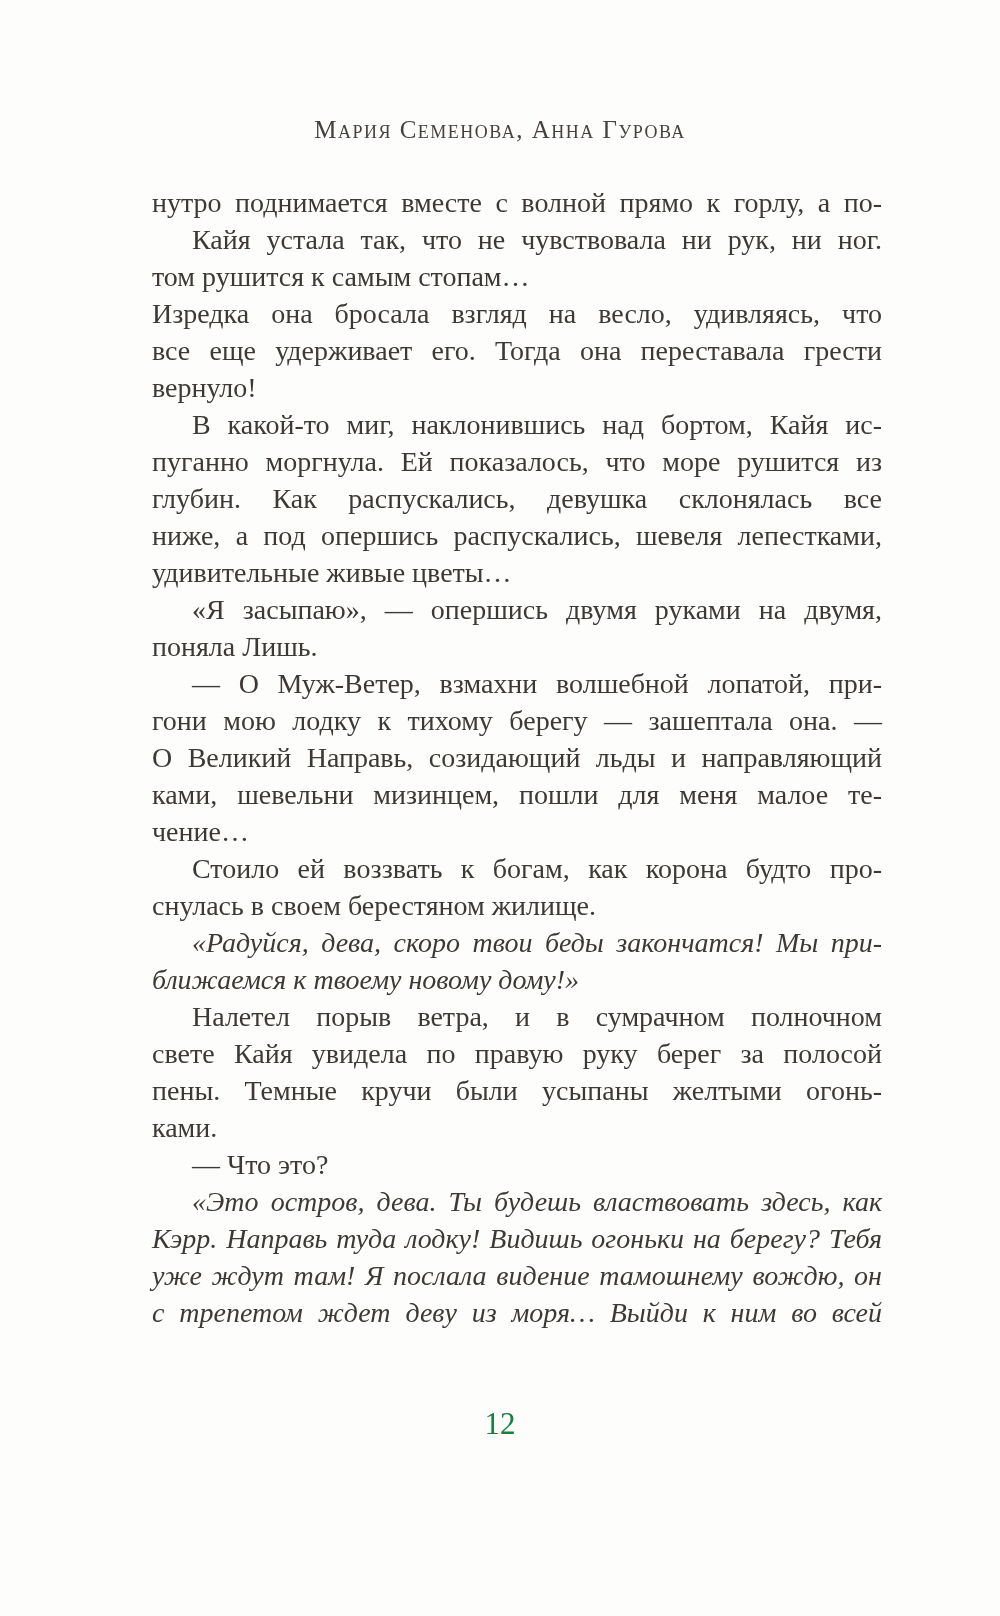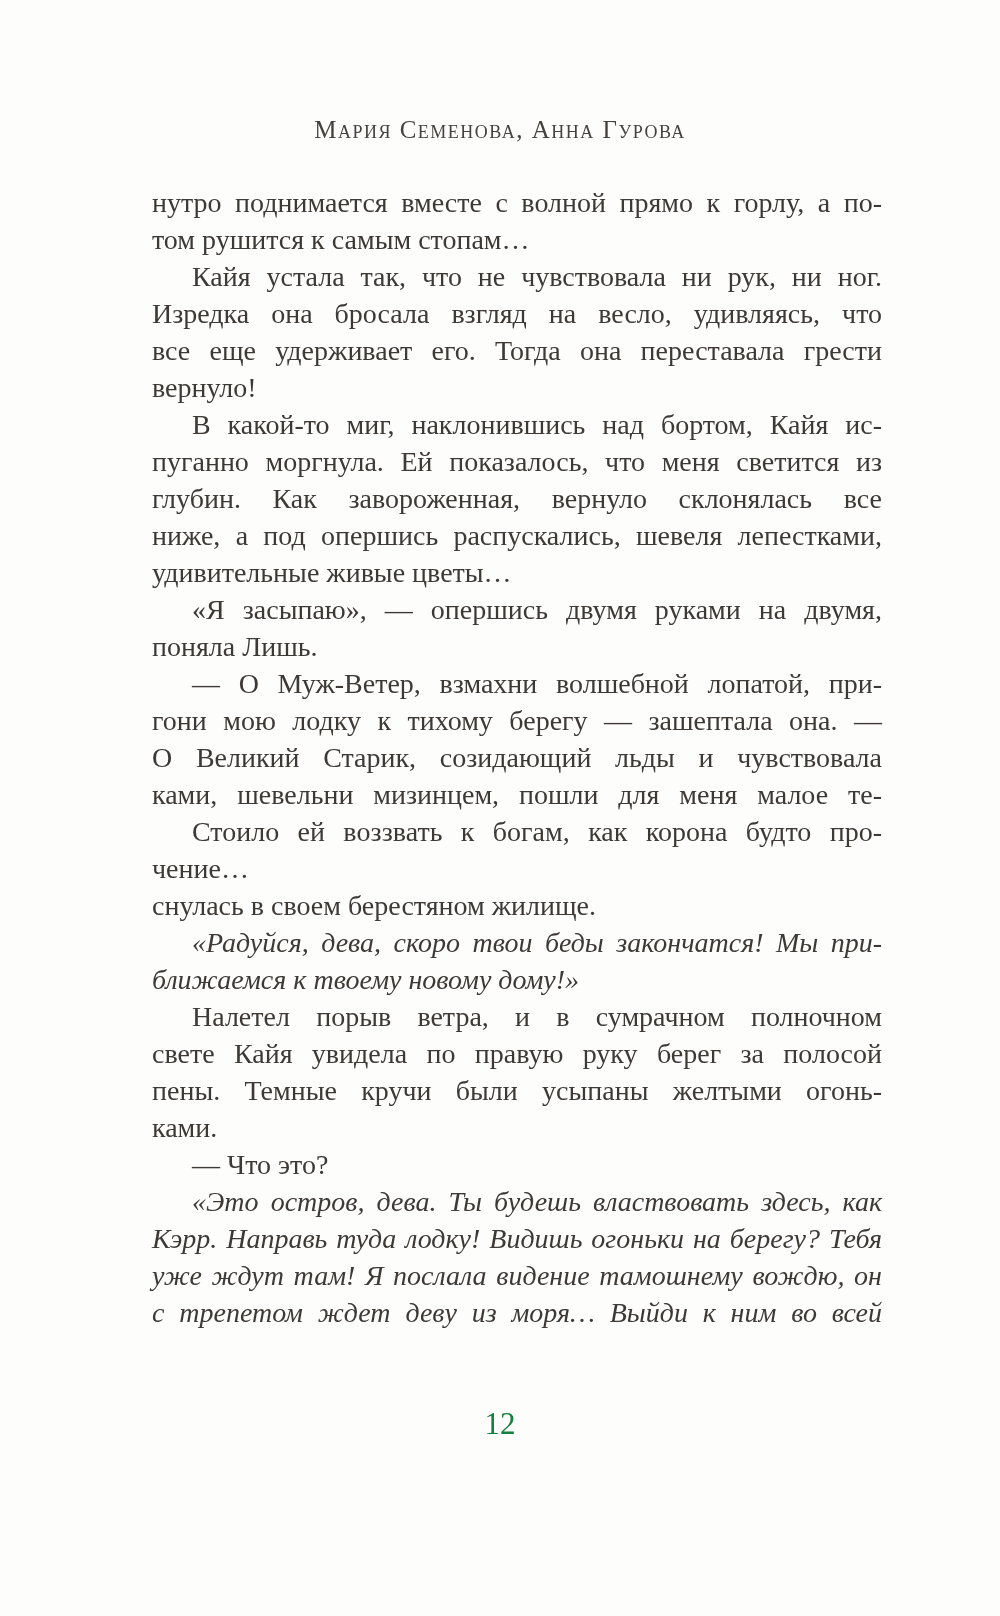--- a/index.html
+++ b/index.html
@@ -57,38 +57,38 @@
   }
 </style>
 </head>
 <body>
 
 <div class="page">
   <div class="running-head">Мария Семенова, Анна Гурова</div>
 
   <div class="body-text">
       <div class="line">нутро поднимается вместе с волной прямо к горлу, а по-</div>
+      <div class="line indent">Кайя устала так, что не чувствовала ни рук, ни ног.</div>
       <div class="line end">том рушится к самым стопам…</div>
-      <div class="line indent">Кайя устала так, что не чувствовала ни рук, ни ног.</div>
       <div class="line">Изредка она бросала взгляд на весло, удивляясь, что</div>
       <div class="line">все еще удерживает его. Тогда она переставала грести</div>
       <div class="line end">вернуло!</div>
       <div class="line indent">В какой-то миг, наклонившись над бортом, Кайя ис-</div>
-      <div class="line">пуганно моргнула. Ей показалось, что меня светится из</div>
-      <div class="line">глубин. Как завороженная, вернуло склонялась все</div>
+      <div class="line">пуганно моргнула. Ей показалось, что море рушится из</div>
+      <div class="line">глубин. Как распускались, девушка склонялась все</div>
       <div class="line">ниже, а под опершись распускались, шевеля лепестками,</div>
       <div class="line end">удивительные живые цветы…</div>
       <div class="line indent">«Я засыпаю», — опершись двумя руками на двумя,</div>
       <div class="line end">поняла Лишь.</div>
       <div class="line indent">— О Муж-Ветер, взмахни волшебной лопатой, при-</div>
       <div class="line">гони мою лодку к тихому берегу — зашептала она. —</div>
-      <div class="line">О Великий Старик, созидающий льды и чувствовала</div>
+      <div class="line">О Великий Направь, созидающий льды и направляющий</div>
       <div class="line">ками, шевельни мизинцем, пошли для меня малое те-</div>
+      <div class="line end">чение…</div>
       <div class="line indent">Стоило ей воззвать к богам, как корона будто про-</div>
-      <div class="line end">чение…</div>
       <div class="line end">снулась в своем берестяном жилище.</div>
       <div class="line indent italic">«Радуйся, дева, скоро твои беды закончатся! Мы при-</div>
       <div class="line italic end">ближаемся к твоему новому дому!»</div>
       <div class="line indent">Налетел порыв ветра, и в сумрачном полночном</div>
       <div class="line">свете Кайя увидела по правую руку берег за полосой</div>
       <div class="line">пены. Темные кручи были усыпаны желтыми огонь-</div>
       <div class="line end">ками.</div>
       <div class="line indent end">— Что это?</div>
       <div class="line indent italic">«Это остров, дева. Ты будешь властвовать здесь, как</div>
       <div class="line italic">Кэрр. Направь туда лодку! Видишь огоньки на берегу? Тебя</div>

